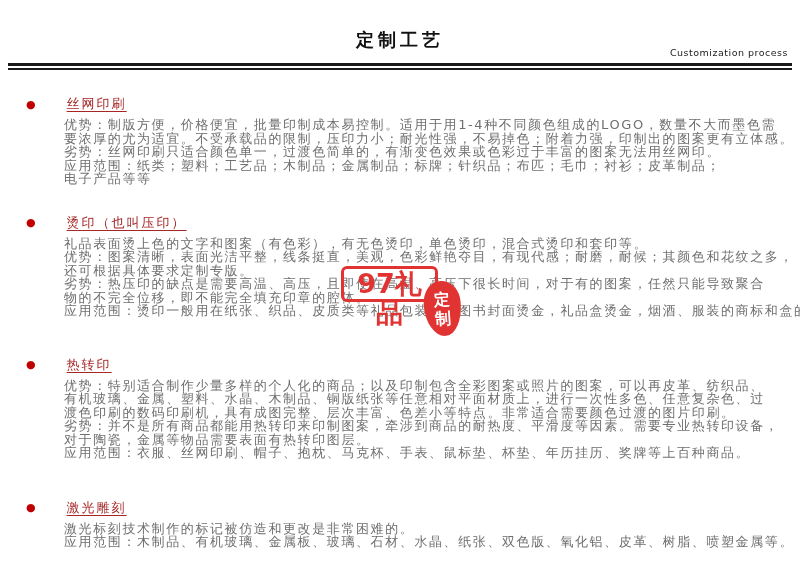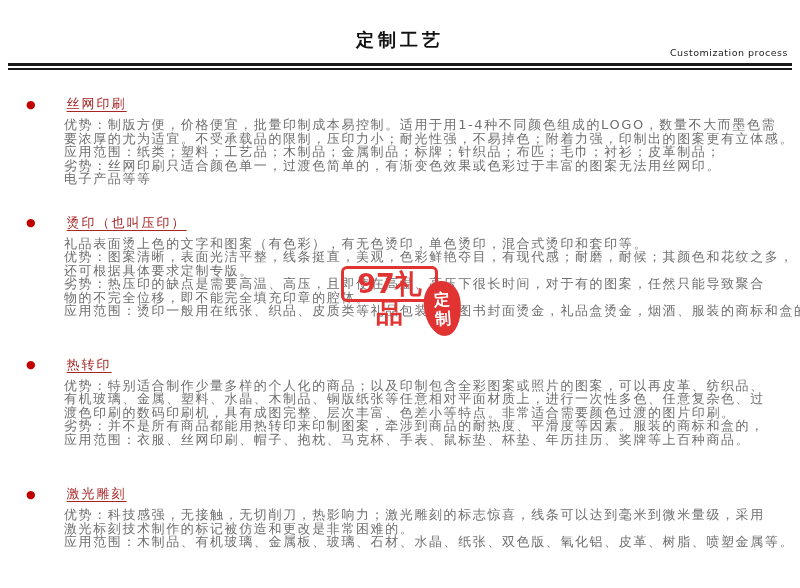--- a/index.html
+++ b/index.html
@@ -101,22 +101,22 @@
   <div class="content">
 
     <div class="section sec-1">
       <div class="sec-head">
         <span class="bullet">●</span>
         <span class="sec-title">丝网印刷</span>
       </div>
       <div class="sec-body">
           <div class="line">优势：制版方便，价格便宜，批量印制成本易控制。适用于用1-4种不同颜色组成的LOGO，数量不大而墨色需</div>
           <div class="line">要浓厚的尤为适宜。不受承载品的限制，压印力小；耐光性强，不易掉色；附着力强，印制出的图案更有立体感。</div>
+          <div class="line">劣势：丝网印刷只适合颜色单一，过渡色简单的，有渐变色效果或色彩过于丰富的图案无法用丝网印。</div>
           <div class="line">应用范围：纸类；塑料；工艺品；木制品；金属制品；标牌；针织品；布匹；毛巾；衬衫；皮革制品；</div>
-          <div class="line">劣势：丝网印刷只适合颜色单一，过渡色简单的，有渐变色效果或色彩过于丰富的图案无法用丝网印。</div>
           <div class="line">电子产品等等</div>
         </div>
     </div>
 
     <div class="section sec-2">
       <div class="sec-head">
         <span class="bullet">●</span>
         <span class="sec-title">烫印（也叫压印）</span>
       </div>
       <div class="sec-body">
@@ -131,32 +131,32 @@
 
     <div class="section sec-3">
       <div class="sec-head">
         <span class="bullet">●</span>
         <span class="sec-title">热转印</span>
       </div>
       <div class="sec-body">
           <div class="line">优势：特别适合制作少量多样的个人化的商品；以及印制包含全彩图案或照片的图案，可以再皮革、纺织品、</div>
           <div class="line">有机玻璃、金属、塑料、水晶、木制品、铜版纸张等任意相对平面材质上，进行一次性多色、任意复杂色、过</div>
           <div class="line">渡色印刷的数码印刷机，具有成图完整、层次丰富、色差小等特点。非常适合需要颜色过渡的图片印刷。</div>
-          <div class="line">劣势：并不是所有商品都能用热转印来印制图案，牵涉到商品的耐热度、平滑度等因素。服装的商标和盒的，</div>
+          <div class="line">劣势：并不是所有商品都能用热转印来印制图案，牵涉到商品的耐热度、平滑度等因素。需要专业热转印设备，</div>
+          <div class="line">对于陶瓷，金属等物品需要表面有热转印图层。</div>
           <div class="line">应用范围：衣服、丝网印刷、帽子、抱枕、马克杯、手表、鼠标垫、杯垫、年历挂历、奖牌等上百种商品。</div>
         </div>
     </div>
 
     <div class="section sec-4">
       <div class="sec-head">
         <span class="bullet">●</span>
         <span class="sec-title">激光雕刻</span>
       </div>
       <div class="sec-body">
-          <div class="line">优势：科技感强，无接触，无切削刀，热影响力；激光雕刻的标志惊喜，线条可以达到毫米到微米量级，采用</div>
           <div class="line">激光标刻技术制作的标记被仿造和更改是非常困难的。</div>
           <div class="line">应用范围：木制品、有机玻璃、金属板、玻璃、石材、水晶、纸张、双色版、氧化铝、皮革、树脂、喷塑金属等。</div>
         </div>
     </div>
 
   </div>
 
   <div class="watermark-box">97礼品</div>
 
   <div class="seal">

